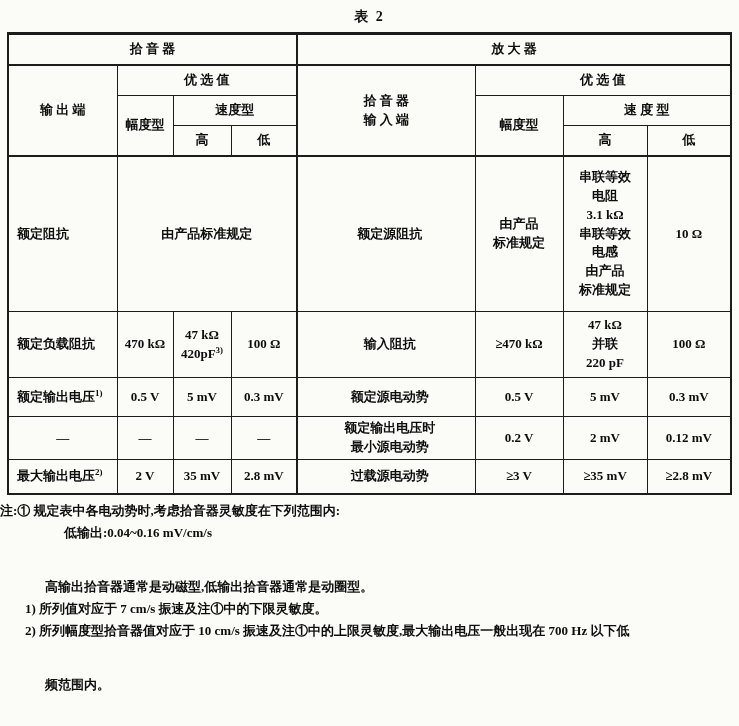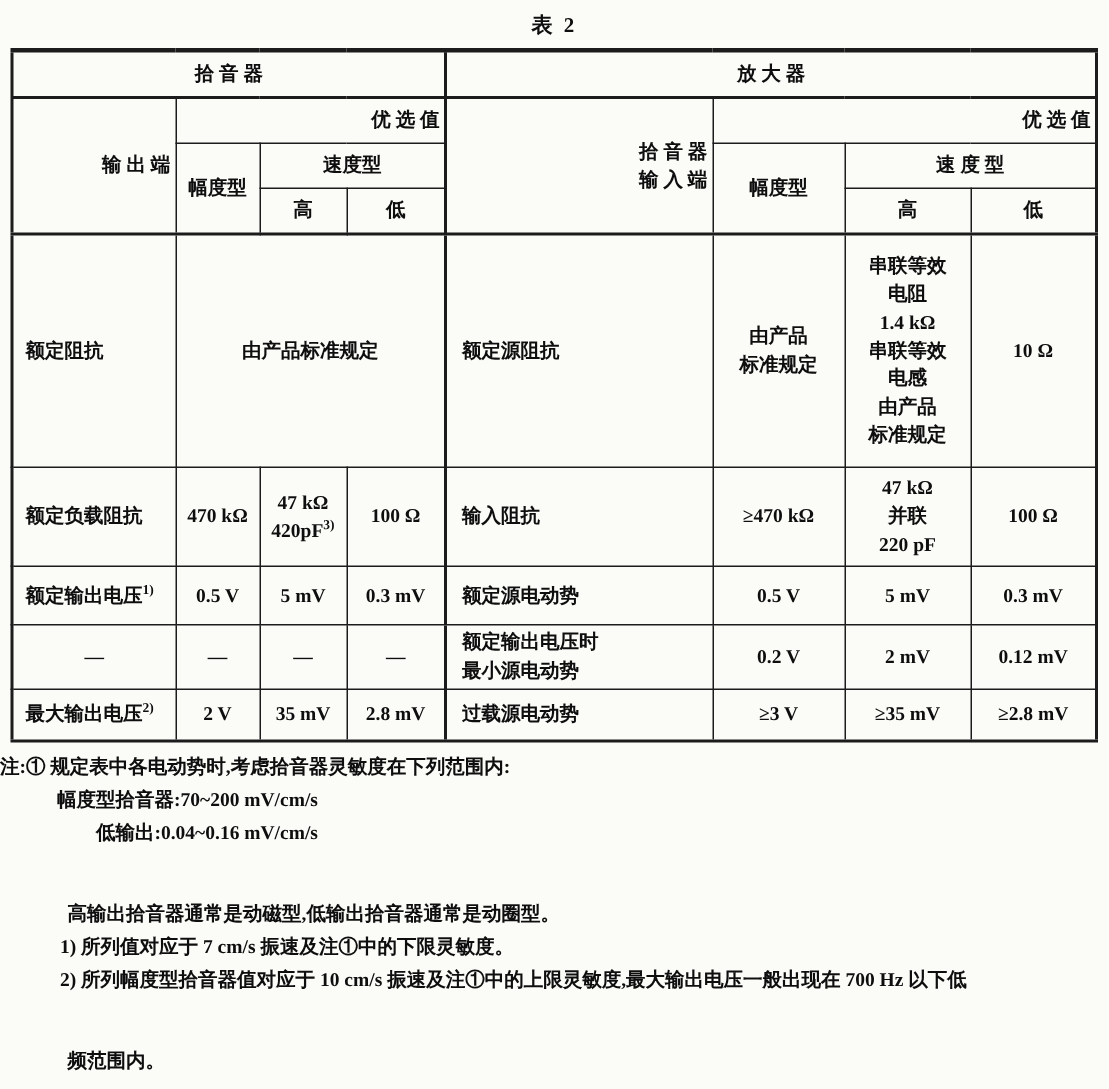--- a/index.html
+++ b/index.html
@@ -29,38 +29,38 @@
     font-size:13px;
   }
   table.spec td {
     border:1px solid #1c1c1c;
     vertical-align:middle;
     padding:1px 3px;
     line-height:1.45;
   }
   .c { text-align:center; }
   .l { text-align:left; padding-left:8px !important; }
-  .lr { text-align:left; padding-left:10px !important; }
+  .lr { text-align:center; padding-left:10px !important; }
   .pre { white-space:pre-line; }
   .ml2 { border-left-width:2px !important; }
   tr.hA td { border-bottom-width:2px; height:27px; }
-  tr.hB td { height:27px;text-align:right; }
+  tr.hB td { height:27px; }
   tr.hC td { height:27px; }
   tr.hD td { height:27px; }
   tr.r1 td { border-top-width:2px; height:152px; }
   tr.r2 td { height:63px; }
   tr.r3 td { height:36px; }
   tr.r4 td { height:40px; }
   tr.r5 td { height:31px; border-bottom-width:2px; }
   td.tall { line-height:1.52; }
   sup { font-size:9px; line-height:0; }
   .notes { margin-top:5px; font-size:13px; }
   .note-line { line-height:22px; white-space:nowrap; }
   .indent-head { }
-  .indent-item { padding-left:40px; }
+  .indent-item { padding-left:25px; }
   .indent-sub  { padding-left:38px; }
   .indent-cont { padding-left:45px;margin-top:32px; }
   .indent-deep { padding-left:64px; }
 </style>
 </head>
 <body>
 
 <div class="page">
 
   <div class="title">表 2</div>
@@ -103,21 +103,21 @@
     </tr>
 
     <tr class="r1">
       <td class="l">额定阻抗</td>
       <td colspan="3" class="c">由产品标准规定</td>
       <td class="lr ml2">额定源阻抗</td>
       <td class="c pre">由产品
 标准规定</td>
       <td class="c pre tall">串联等效
 电阻
-1.4 kΩ
+3.1 kΩ
 串联等效
 电感
 由产品
 标准规定</td>
       <td class="c">10 Ω</td>
     </tr>
 
     <tr class="r2">
       <td class="l">额定负载阻抗</td>
       <td class="c">470 kΩ</td>
@@ -165,21 +165,20 @@
       <td class="lr ml2">过载源电动势</td>
       <td class="c">≥3 V</td>
       <td class="c">≥35 mV</td>
       <td class="c">≥2.8 mV</td>
     </tr>
   </tbody>
     </table>
 
   <div class="notes">
       <div class="note-line indent-head">注:① 规定表中各电动势时,考虑拾音器灵敏度在下列范围内:</div>
-      <div class="note-line indent-sub">幅度型拾音器:70~200 mV/cm/s</div>
       <div class="note-line indent-deep">低输出:0.04~0.16 mV/cm/s</div>
       <div class="note-line indent-cont">高输出拾音器通常是动磁型,低输出拾音器通常是动圈型。</div>
       <div class="note-line indent-item">1) 所列值对应于 7 cm/s 振速及注①中的下限灵敏度。</div>
       <div class="note-line indent-item">2) 所列幅度型拾音器值对应于 10 cm/s 振速及注①中的上限灵敏度,最大输出电压一般出现在 700 Hz 以下低</div>
       <div class="note-line indent-cont">频范围内。</div>
       <div class="note-line indent-cont">700~3 000 Hz中频范围内。</div>
       <div class="note-line indent-item">3) 该值系根据唱机及其连接电缆的 200 pF 并联电容确定的。</div>
     </div>
 
 </div>

